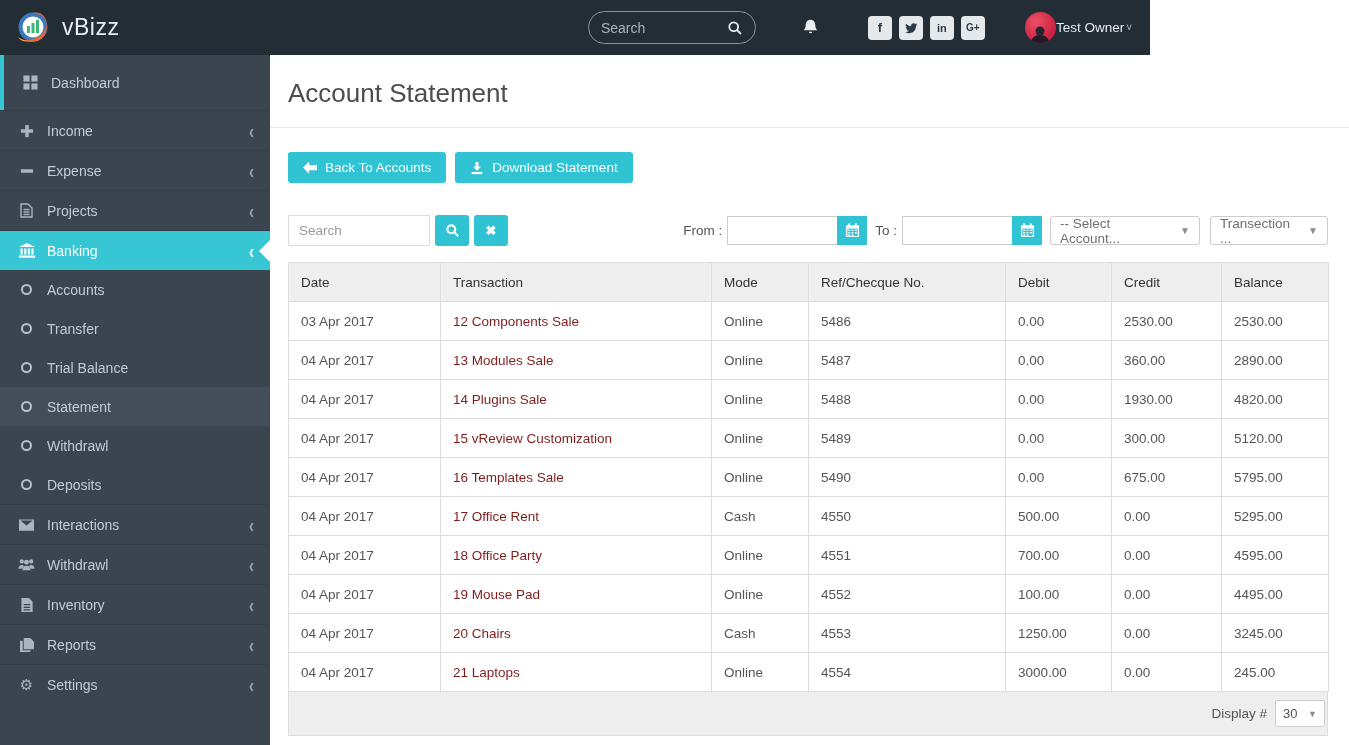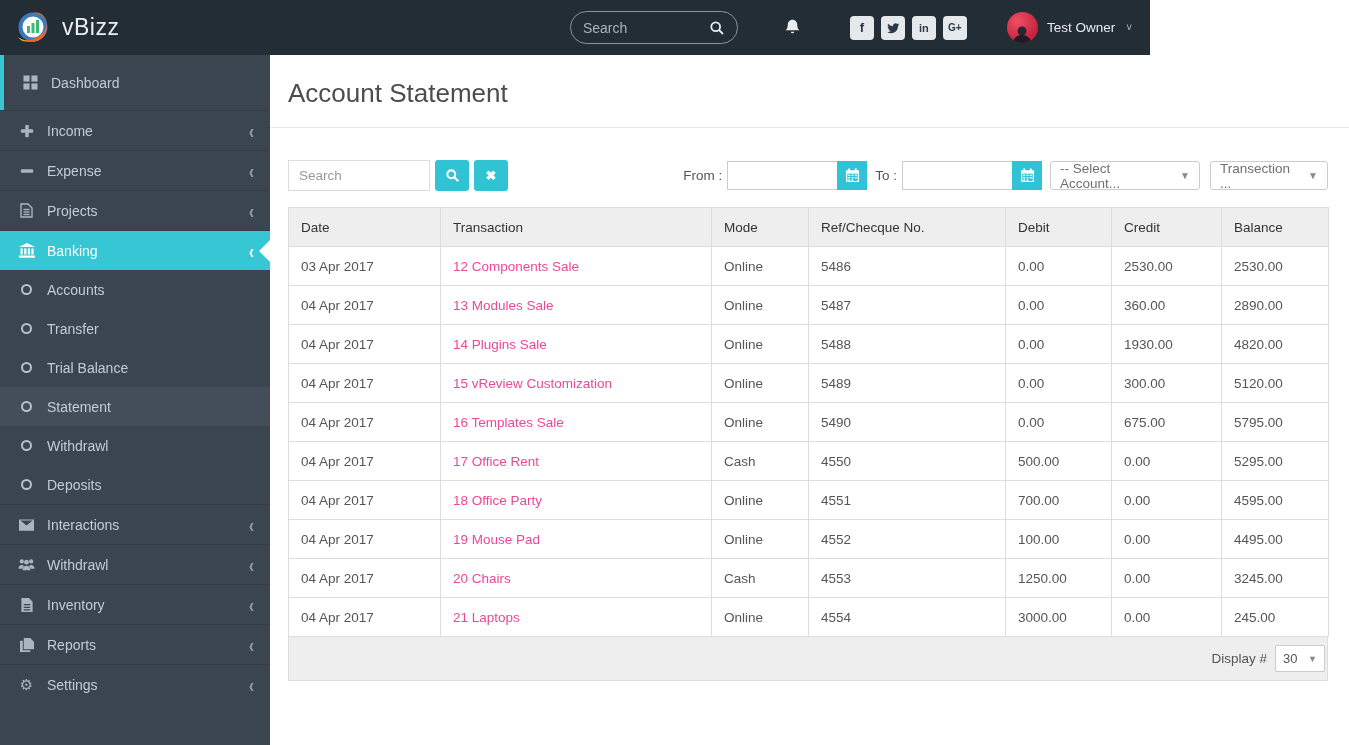--- a/index.html
+++ b/index.html
@@ -16,21 +16,21 @@
     border:1px solid #8a949c; border-radius:17px; padding:0 12px; margin-right:45px; }
   .nav-search input { flex:1; background:transparent; border:none; outline:none;
     color:#cfd6dc; font-size:14px; width:110px; }
   .nav-search input::placeholder { color:#aab3bb; }
   .nav-search .mag { color:#e9edf0; }
   .bell { margin-right:48px; color:#e9edf0; }
   .socials { display:flex; gap:7px; margin-right:40px; }
   .social-tile { width:24px; height:24px; background:#e6e9ec; border-radius:4px;
     display:flex; align-items:center; justify-content:center;
     color:#2c3a47; font-size:13px; font-weight:bold; cursor:pointer; }
-  .user-block { display:flex; align-items:center; gap:9px; }
+  .user-block { display:flex; align-items:center; }
   .avatar { width:31px; height:31px; border-radius:50%;
     background:radial-gradient(circle at 35% 30%, #ef4f63, #c31f3e 75%);
     display:flex; align-items:flex-end; justify-content:center; overflow:hidden; }
   .user-name { color:#e8edf1; font-size:13.5px; }
   .user-caret { color:#b9c2c9; font-size:10px; margin-left:2px; }
 
   
   .sidebar { position:absolute; top:55px; left:0; width:270px; height:690px;
     background:#3a4550; z-index:20; }
   .side-item { position:relative; display:flex; align-items:center; height:40px;
@@ -83,21 +83,21 @@
   .sel-account { width:150px; margin-right:10px; }
   .sel-trans { width:118px; }
 
   
   .table-wrap { margin-top:16px; }
   table.stmt { width:1040px; border-collapse:collapse; table-layout:fixed; font-size:13.5px; }
   table.stmt th { background:#eeeeee; color:#333; font-weight:400; text-align:left;
     border:1px solid #ddd; padding:10px 12px; height:39px; }
   table.stmt td { border:1px solid #ddd; color:#555; padding:10px 12px; height:39px;
     background:#fff; overflow:hidden; white-space:nowrap; }
-  table.stmt a { color:#ec4899; text-decoration:none; cursor:pointer; }
+  table.stmt a { color:#7f1d1d; text-decoration:none; cursor:pointer; }
   .tbl-footer { width:1040px; height:44px; background:#eee; border:1px solid #ddd;
     border-top:none; display:flex; align-items:center; justify-content:flex-end;
     padding-right:2px; gap:8px; }
   .display-label { font-size:13.5px; color:#555; }
   .display-select { width:50px; height:27px; background:#fff; border:1px solid #ccc;
     border-radius:2px; display:flex; align-items:center; padding:0 7px;
     font-size:13px; color:#555; cursor:pointer; }
   .display-select .arrow { margin-left:auto; color:#8a8a8a; font-size:9px; }
 
   svg { display:block; }
@@ -310,20 +310,39 @@
     <span class="icn" style="font-size:15px; line-height:1;">⚙</span>
     <span>Settings</span>
     <span class="chev">‹</span>
   </div>
 </aside>
 
 <main class="content">
   <h1 class="page-title">Account Statement</h1>
   <div class="title-divider"></div>
 
+  <div class="action-row">
+    <button class="btn-teal">
+      <span>
+        <svg width="14" height="13" viewBox="0 0 16 14" fill="#fff">
+          <polygon points="7,0 7,4 16,4 16,10 7,10 7,14 0,7"></polygon>
+        </svg>
+      </span>
+      <span>Back To Accounts</span>
+    </button>
+    <button class="btn-teal">
+      <span>
+        <svg width="14" height="14" viewBox="0 0 16 16" fill="#fff">
+          <polygon points="8,11 3.5,6.5 6.3,6.5 6.3,1 9.7,1 9.7,6.5 12.5,6.5"></polygon>
+          <rect x="2" y="12.5" width="12" height="2.5"></rect>
+        </svg>
+      </span>
+      <span>Download Statement</span>
+    </button>
+  </div>
 
   <div class="filter-row">
     <input class="flt-search" type="text" placeholder="Search" style="">
     <button class="sq-btn">
       <span>
         <svg width="15" height="15" viewBox="0 0 16 16" fill="none" stroke="#fff" stroke-width="2.2">
           <circle cx="6.7" cy="6.7" r="4.2"></circle>
             <line x1="10" y1="10" x2="14.2" y2="14.2"></line>
         </svg>
       </span>

